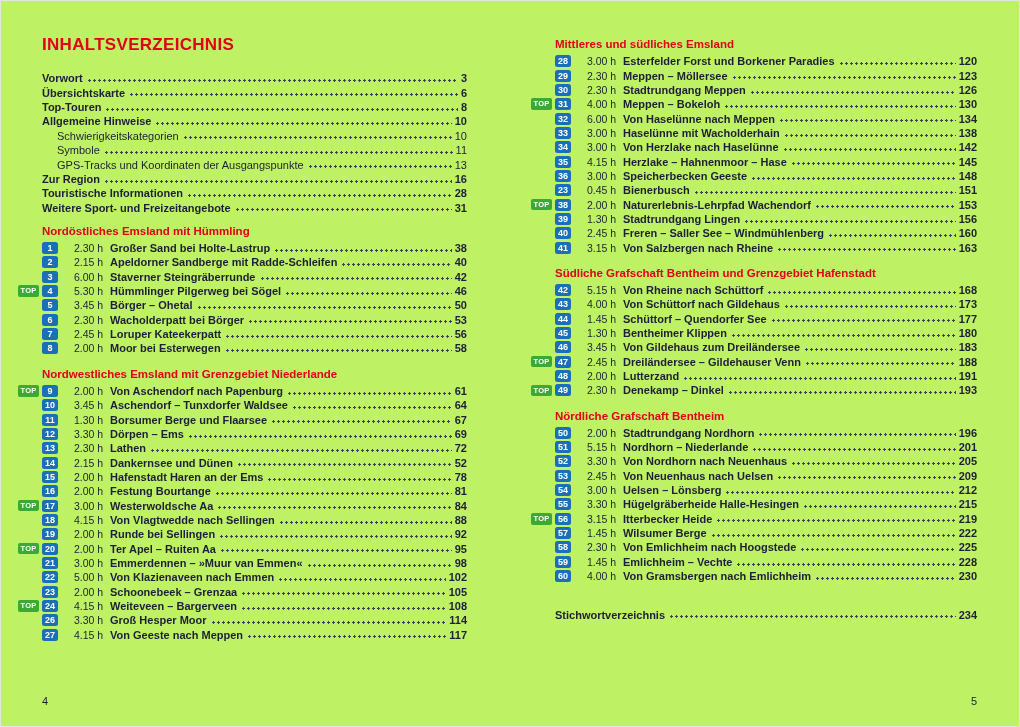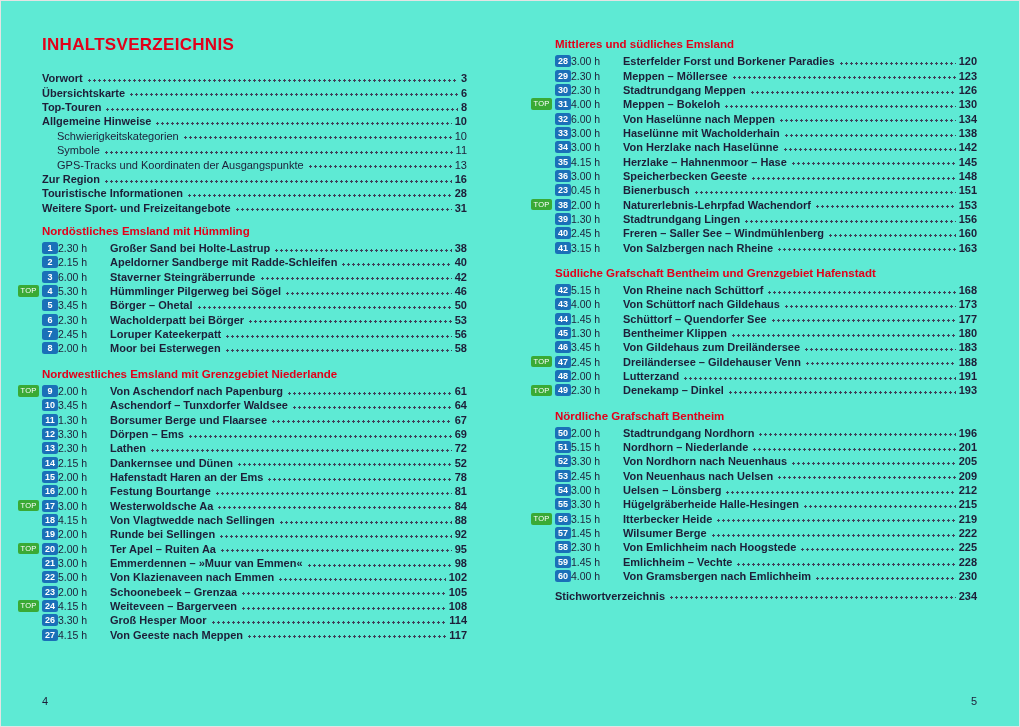--- a/index.html
+++ b/index.html
@@ -4,21 +4,21 @@
 <style>
   html,body { margin:0; padding:0; }
   body {
     width:1020px; height:727px;
     background:#fff;
     font-family:"Liberation Sans", sans-serif;
     color:#1e1e38;
     position:relative;
     overflow:hidden;
   }
-  .spread { position:absolute; inset:0; background:#5eead4; box-shadow: inset 0 0 0 1px #e4e4e4; }
+  .spread { position:absolute; inset:0; background:#bef264; box-shadow: inset 0 0 0 1px #e4e4e4; }
 
   .col { position:absolute; top:35px; }
   .col-left  { left:42px;  width:425px; }
   .col-right { left:555px; width:422px; top:38px; }
 
   .doc-title {
     margin:0 0 16px 0;
     font-size:17px; font-weight:bold;
     color:#e2001a; letter-spacing:.3px;
   }
@@ -35,41 +35,41 @@
     margin:12px 0 4px 0; white-space:nowrap;
   }
   #right-sections .sec-heading:first-child { margin-top:0; }
   #left-sections  .sec-heading:first-child { margin-top:10px; }
 
   
   .entries { margin-left:-33px; }
   .entry { display:flex; align-items:center; height:14.35px; font-size:11px; }
   .top-slot { flex:0 0 33px; display:flex; justify-content:flex-end; padding-right:3px; box-sizing:border-box; }
   .badge-top {
-    background:#3aaa35; color:#fff; font-size:7.5px; font-weight:normal;
+    background:#3aaa35; color:#fff; font-size:7.5px; font-weight:bold;
     line-height:1; padding:2px 2.5px; border-radius:2px; letter-spacing:.2px;
   }
   .badge-num {
     flex:0 0 16px; height:12px; background:#1a70b8; color:#fff;
     font-size:9px; font-weight:bold; border-radius:2.5px;
     display:flex; align-items:center; justify-content:center;
   }
-  .time { flex:0 0 52px; padding-left:0; box-sizing:border-box; font-size:10.5px; white-space:nowrap; }
+  .time { flex:0 0 52px; padding-left:16px; box-sizing:border-box; font-size:10.5px; white-space:nowrap; }
   .title { flex:0 0 auto; font-weight:bold; white-space:nowrap; }
 
   .dots {
     flex:1 1 auto; min-width:8px; align-self:flex-end;
     height:3px; margin:0 3px 3.5px 4px;
     background-image:radial-gradient(circle, #3f3f58 1px, rgba(0,0,0,0) 1.3px);
     background-size:5px 3px; background-repeat:repeat-x;
   }
   .pg { flex:0 0 auto; white-space:nowrap; }
   .entry .pg { font-weight:bold; }
 
-  .index-row { margin-top:5px; }
+  .index-row { margin-top:24px; }
 
   .folio { position:absolute; bottom:20px; font-size:11px; color:#1e1e38; }
   .folio-left  { left:42px; }
   .folio-right { right:43px; }
 </style>
 </head>
 <body>
 
 <div class="spread">
 

